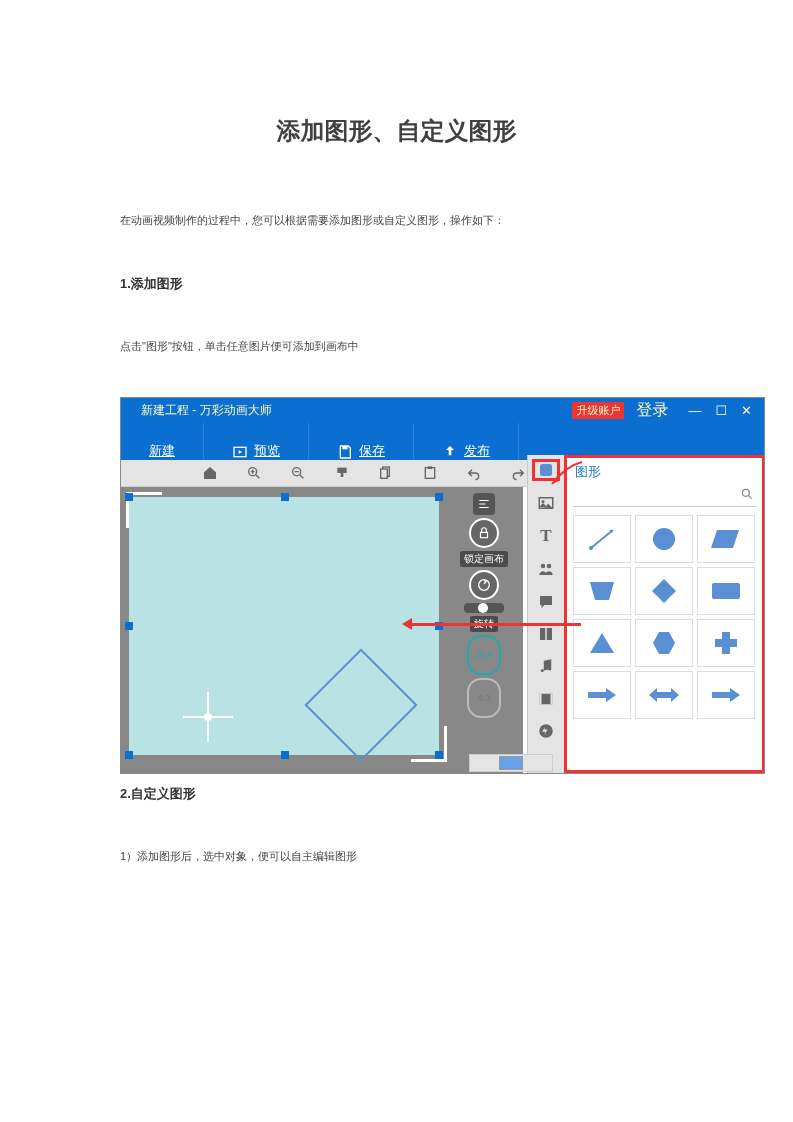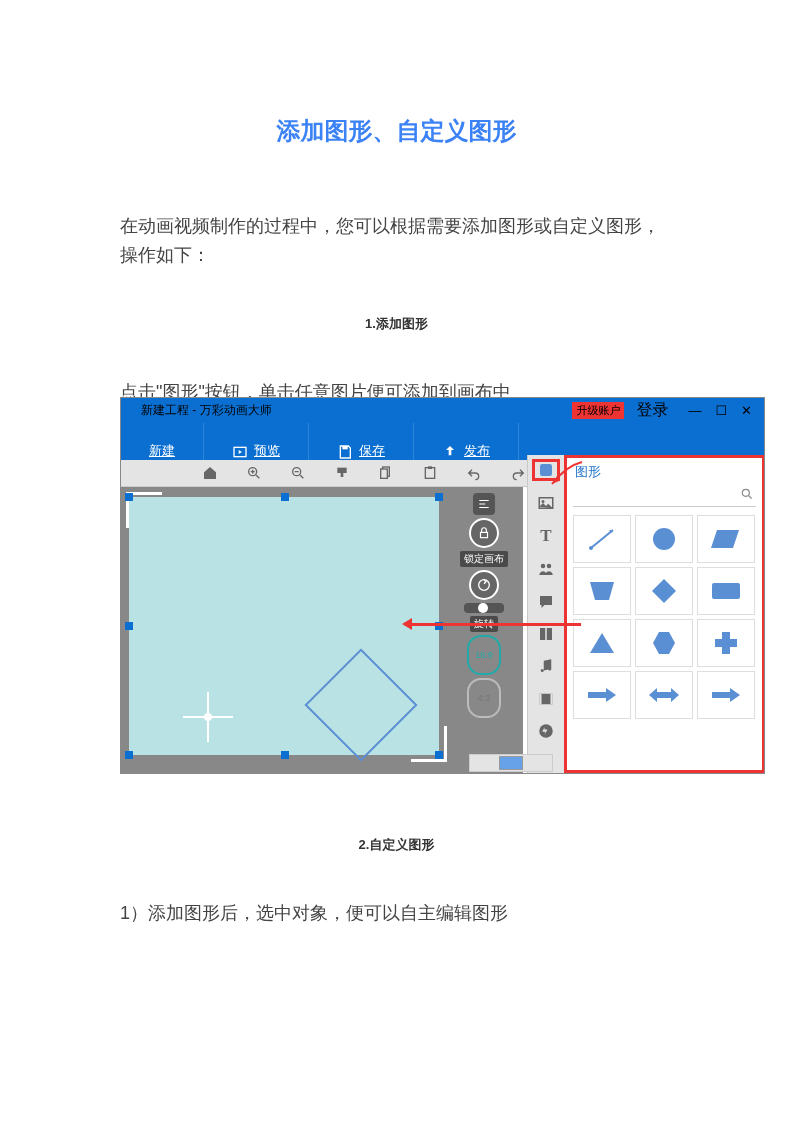--- a/index.html
+++ b/index.html
@@ -1,25 +1,25 @@
 <!DOCTYPE html>
 <html><head>
 <meta charset="utf-8">
 <style>
   * { box-sizing: border-box; margin: 0; padding: 0; }
   body { font-family: "Microsoft YaHei", Arial, sans-serif; width: 793px; height: 1122px; background: #fff; position: relative; }
   
-  .page-title { font-size: 24px; font-weight: bold; color: #3b82f6; text-align: center; padding-top: 115px; padding-bottom: 20px; }
-  .body-text { font-size: 18px; color: #444; padding: 45px 120px 0; line-height: 1.6; }
-  .section-heading { font-size: 13px; font-weight: bold; color: #333; padding: 45px 120px 0; text-align: center; }
+  .page-title { font-size: 24px; font-weight: bold; color: #404040; text-align: center; padding-top: 115px; padding-bottom: 20px; }
+  .body-text { font-size: 11px; color: #444; padding: 45px 120px 0; line-height: 1.6; }
+  .section-heading { font-size: 13px; font-weight: bold; color: #333; padding: 45px 120px 0; }
   
   
   .app { position: absolute; left: 120px; top: 397px; width: 645px; height: 377px; border: 1px solid #888; background: #fff; overflow: hidden; }
   
-  .titlebar { height: 25px; background: #0a6fd1; display: flex; align-items: center; color: #000000; font-size: 12px; }
+  .titlebar { height: 25px; background: #0a6fd1; display: flex; align-items: center; color: #fef9c3; font-size: 12px; }
   .titlebar-text { padding-left: 20px; flex: 1; }
   .upgrade { background: #e33; padding: 1px 4px; font-size: 11px; margin-right: 4px; }
   .login { font-size: 16px; padding: 0 8px; }
   .win-btns { display: flex; gap: 14px; padding: 0 12px; font-size: 13px; }
   
   .maintoolbar { height: 37px; background: #0a6fd1; display: flex; align-items: center; color: #fff; font-size: 13px; }
   .mtb-item { display: flex; align-items: flex-end; gap: 6px; padding: 0 28px; height: 100%; border-right: 1px solid rgba(255,255,255,0.15); text-decoration: underline; }
   .mtb-item svg { width: 16px; height: 16px; }
   
   .iconbar { height: 27px; background: #e4e4e4; display: flex; align-items: center; padding-left: 80px; gap: 26px; border-bottom: 1px solid #ccc; }

